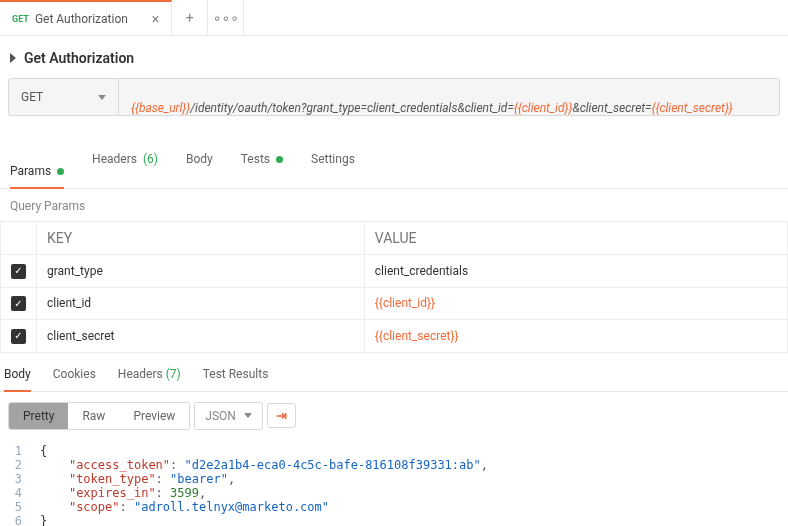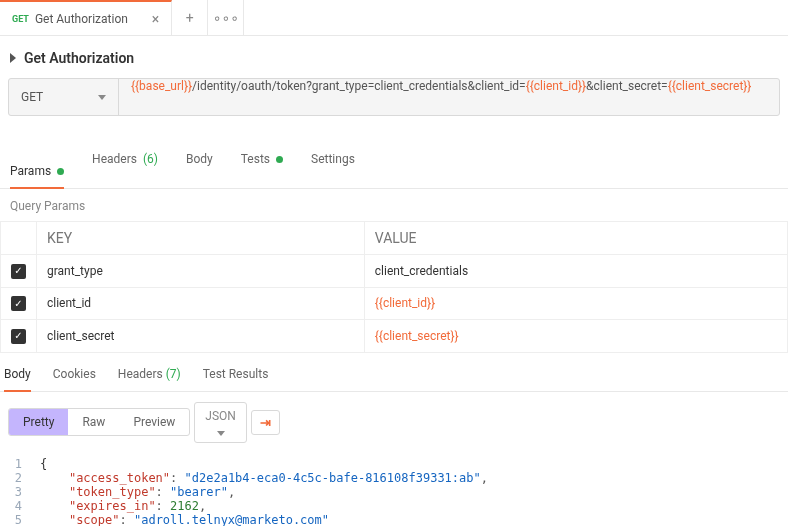--- a/index.html
+++ b/index.html
@@ -16,21 +16,21 @@
 
   
   .title-row { display: flex; align-items: center; padding: 14px 10px 12px 10px; }
   .caret { display: inline-block; width: 0; height: 0; border-top: 5px solid transparent; border-bottom: 5px solid transparent; border-left: 6px solid #555; margin-right: 8px; }
   .title-text { font-size: 14px; font-weight: 600; color: #333; }
 
   
   .url-bar { display: flex; margin: 0 8px 16px 8px; border: 1px solid #d9d9d9; background: #f5f5f5; height: 38px; border-radius: 3px; overflow: hidden; }
   .method-select { width: 110px; display: flex; align-items: center; justify-content: space-between; padding: 0 12px; border-right: 1px solid #d9d9d9; color: #555; cursor: pointer; }
   .method-select .chev { width: 0; height: 0; border-left: 4px solid transparent; border-right: 4px solid transparent; border-top: 5px solid #888; }
-  .url-input { flex: 1; padding: 0 12px; display: flex; align-items: flex-start; font-size: 12px; color: #555; white-space: nowrap; overflow: hidden; }
+  .url-input { flex: 1; padding: 0 12px; display: flex; align-items: flex-end; font-size: 12px; color: #555; white-space: nowrap; overflow: hidden; font-style: italic; }
   .var { color: #f26b3a; }
 
   
   .sub-tabs { display: flex; gap: 28px; padding: 0 10px; border-bottom: 1px solid #e8e8e8; }
   .sub-tab { padding: 8px 0 10px 0; color: #666; cursor: pointer; position: relative; display: flex; align-items: center; gap: 6px; }
   .sub-tab.active { color: #333; margin-top: 24px; }
   .sub-tab.active::after { content: ""; position: absolute; left: 0; right: 0; bottom: -1px; height: 2px; background: #f26b3a; }
   .dot { width: 7px; height: 7px; border-radius: 50%; background: #2faa52; display: inline-block; }
   .count { color: #2faa52; }
 
@@ -48,22 +48,22 @@
   
   .resp-tabs { display: flex; gap: 22px; padding: 14px 4px 0 4px; border-bottom: 1px solid #e8e8e8; }
   .resp-tab { padding: 0 0 10px 0; color: #666; cursor: pointer; position: relative; }
   .resp-tab.active { color: #333; }
   .resp-tab.active::after { content: ""; position: absolute; left: 0; right: 0; bottom: -1px; height: 2px; background: #f26b3a; }
 
   
   .resp-toolbar { display: flex; align-items: center; gap: 4px; padding: 10px 8px; }
   .tb-group { display: flex; border: 1px solid #d9d9d9; border-radius: 3px; overflow: hidden; }
   .tb-btn { padding: 6px 14px; color: #666; cursor: pointer; }
-  .tb-btn.active { background: #c4b5fd; color: #333; }
-  .tb-select { display: flex; align-items: center; gap: 8px; border: 1px solid #d9d9d9; border-radius: 3px; padding: 6px 10px; color: #888; cursor: pointer; flex-direction: column; }
+  .tb-btn.active { background: #a3a3a3; color: #333; }
+  .tb-select { display: flex; align-items: center; gap: 8px; border: 1px solid #d9d9d9; border-radius: 3px; padding: 6px 10px; color: #888; cursor: pointer; }
   .tb-select .chev { width: 0; height: 0; border-left: 4px solid transparent; border-right: 4px solid transparent; border-top: 5px solid #888; }
   .wrap-btn { border: 1px solid #d9d9d9; border-radius: 3px; padding: 5px 8px; cursor: pointer; color:#f26b3a; display:flex; align-items:center; justify-content:center; font-weight:800; font-size:13px; line-height:1; }
 
   
   .json-view { font-family: "Menlo", "Consolas", monospace; font-size: 12px; padding: 4px 0 10px 0; }
   .json-line { display: flex; }
   .line-no { width: 40px; text-align: right; padding-right: 18px; color: #9aa8b8; user-select: none; }
   .code { white-space: pre; }
   .k { color: #c0392b; }
   .s { color: #1565c0; }
@@ -181,21 +181,21 @@
     <div class="json-line">
       <div class="line-no">2</div>
       <div class="code">    <span class="k">"access_token"</span><span class="p">:</span> <span class="s">"d2e2a1b4-eca0-4c5c-bafe-816108f39331:ab"</span><span class="p">,</span></div>
     </div>
     <div class="json-line">
       <div class="line-no">3</div>
       <div class="code">    <span class="k">"token_type"</span><span class="p">:</span> <span class="s">"bearer"</span><span class="p">,</span></div>
     </div>
     <div class="json-line">
       <div class="line-no">4</div>
-      <div class="code">    <span class="k">"expires_in"</span><span class="p">:</span> <span class="n">2162</span><span class="p">,</span></div>
+      <div class="code">    <span class="k">"expires_in"</span><span class="p">:</span> <span class="n">3599</span><span class="p">,</span></div>
     </div>
     <div class="json-line">
       <div class="line-no">5</div>
       <div class="code">    <span class="k">"scope"</span><span class="p">:</span> <span class="s">"adroll.telnyx@marketo.com"</span><span class="p"></span></div>
     </div>
     <div class="json-line">
       <div class="line-no">6</div>
       <div class="code">}</div>
     </div>
   </div>

